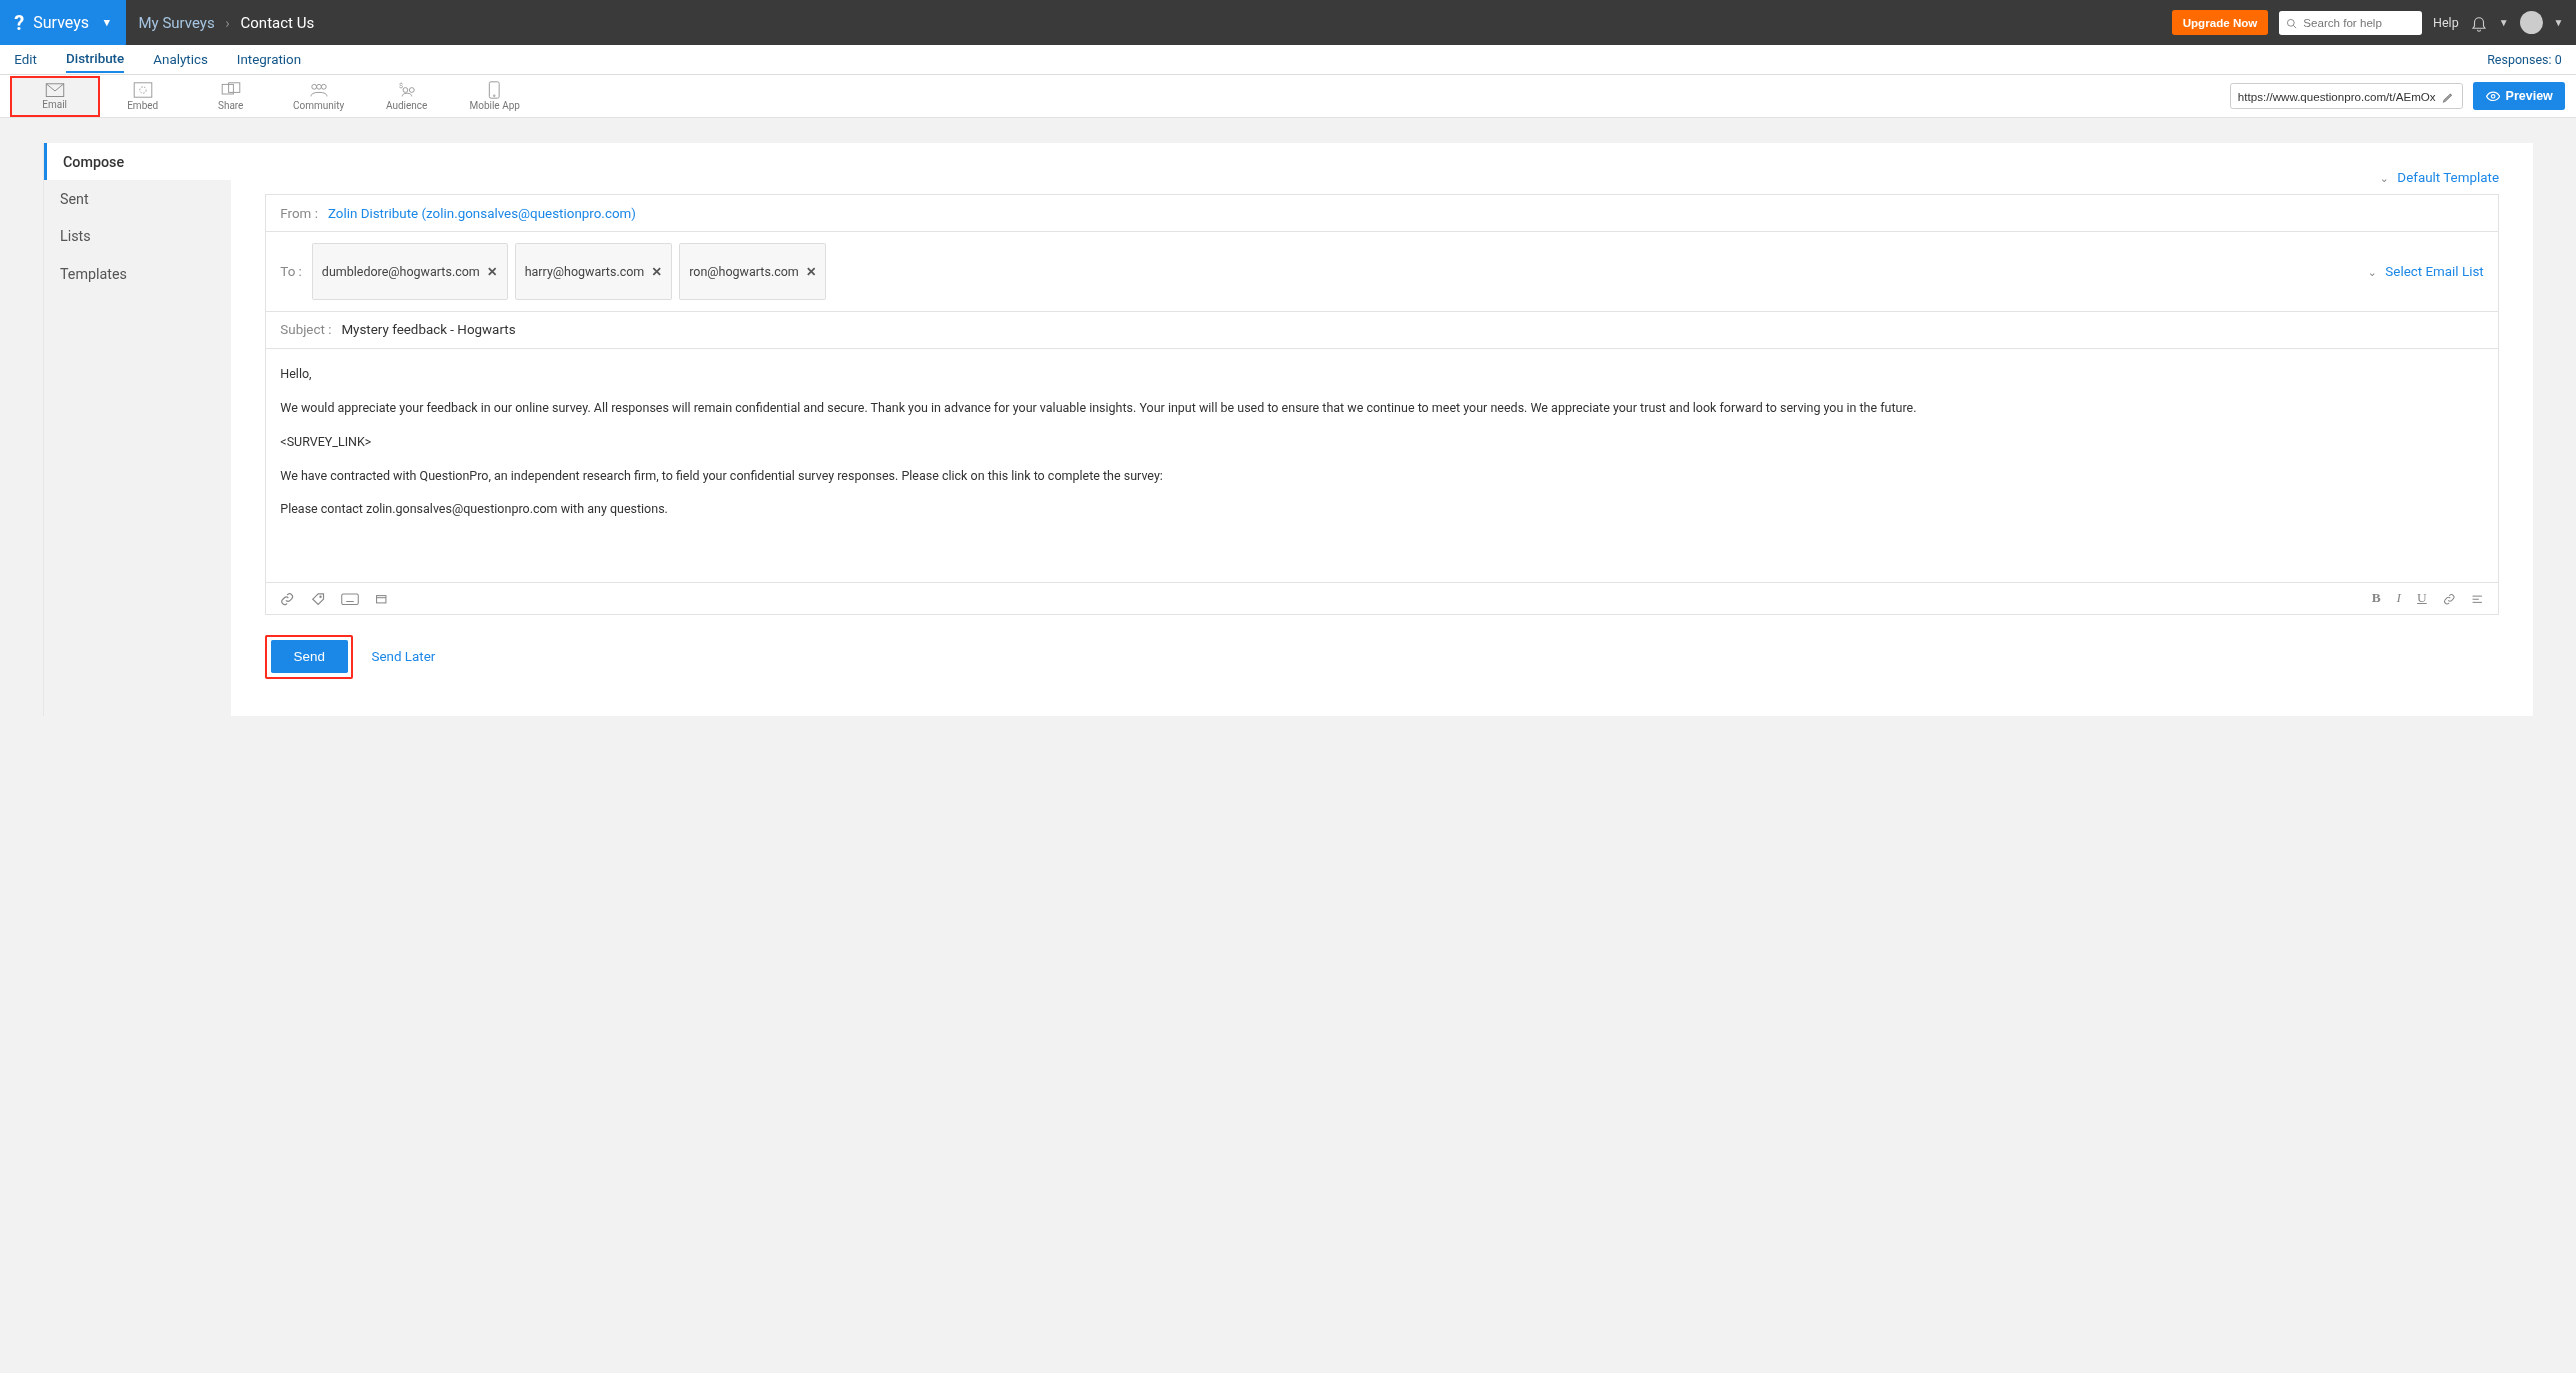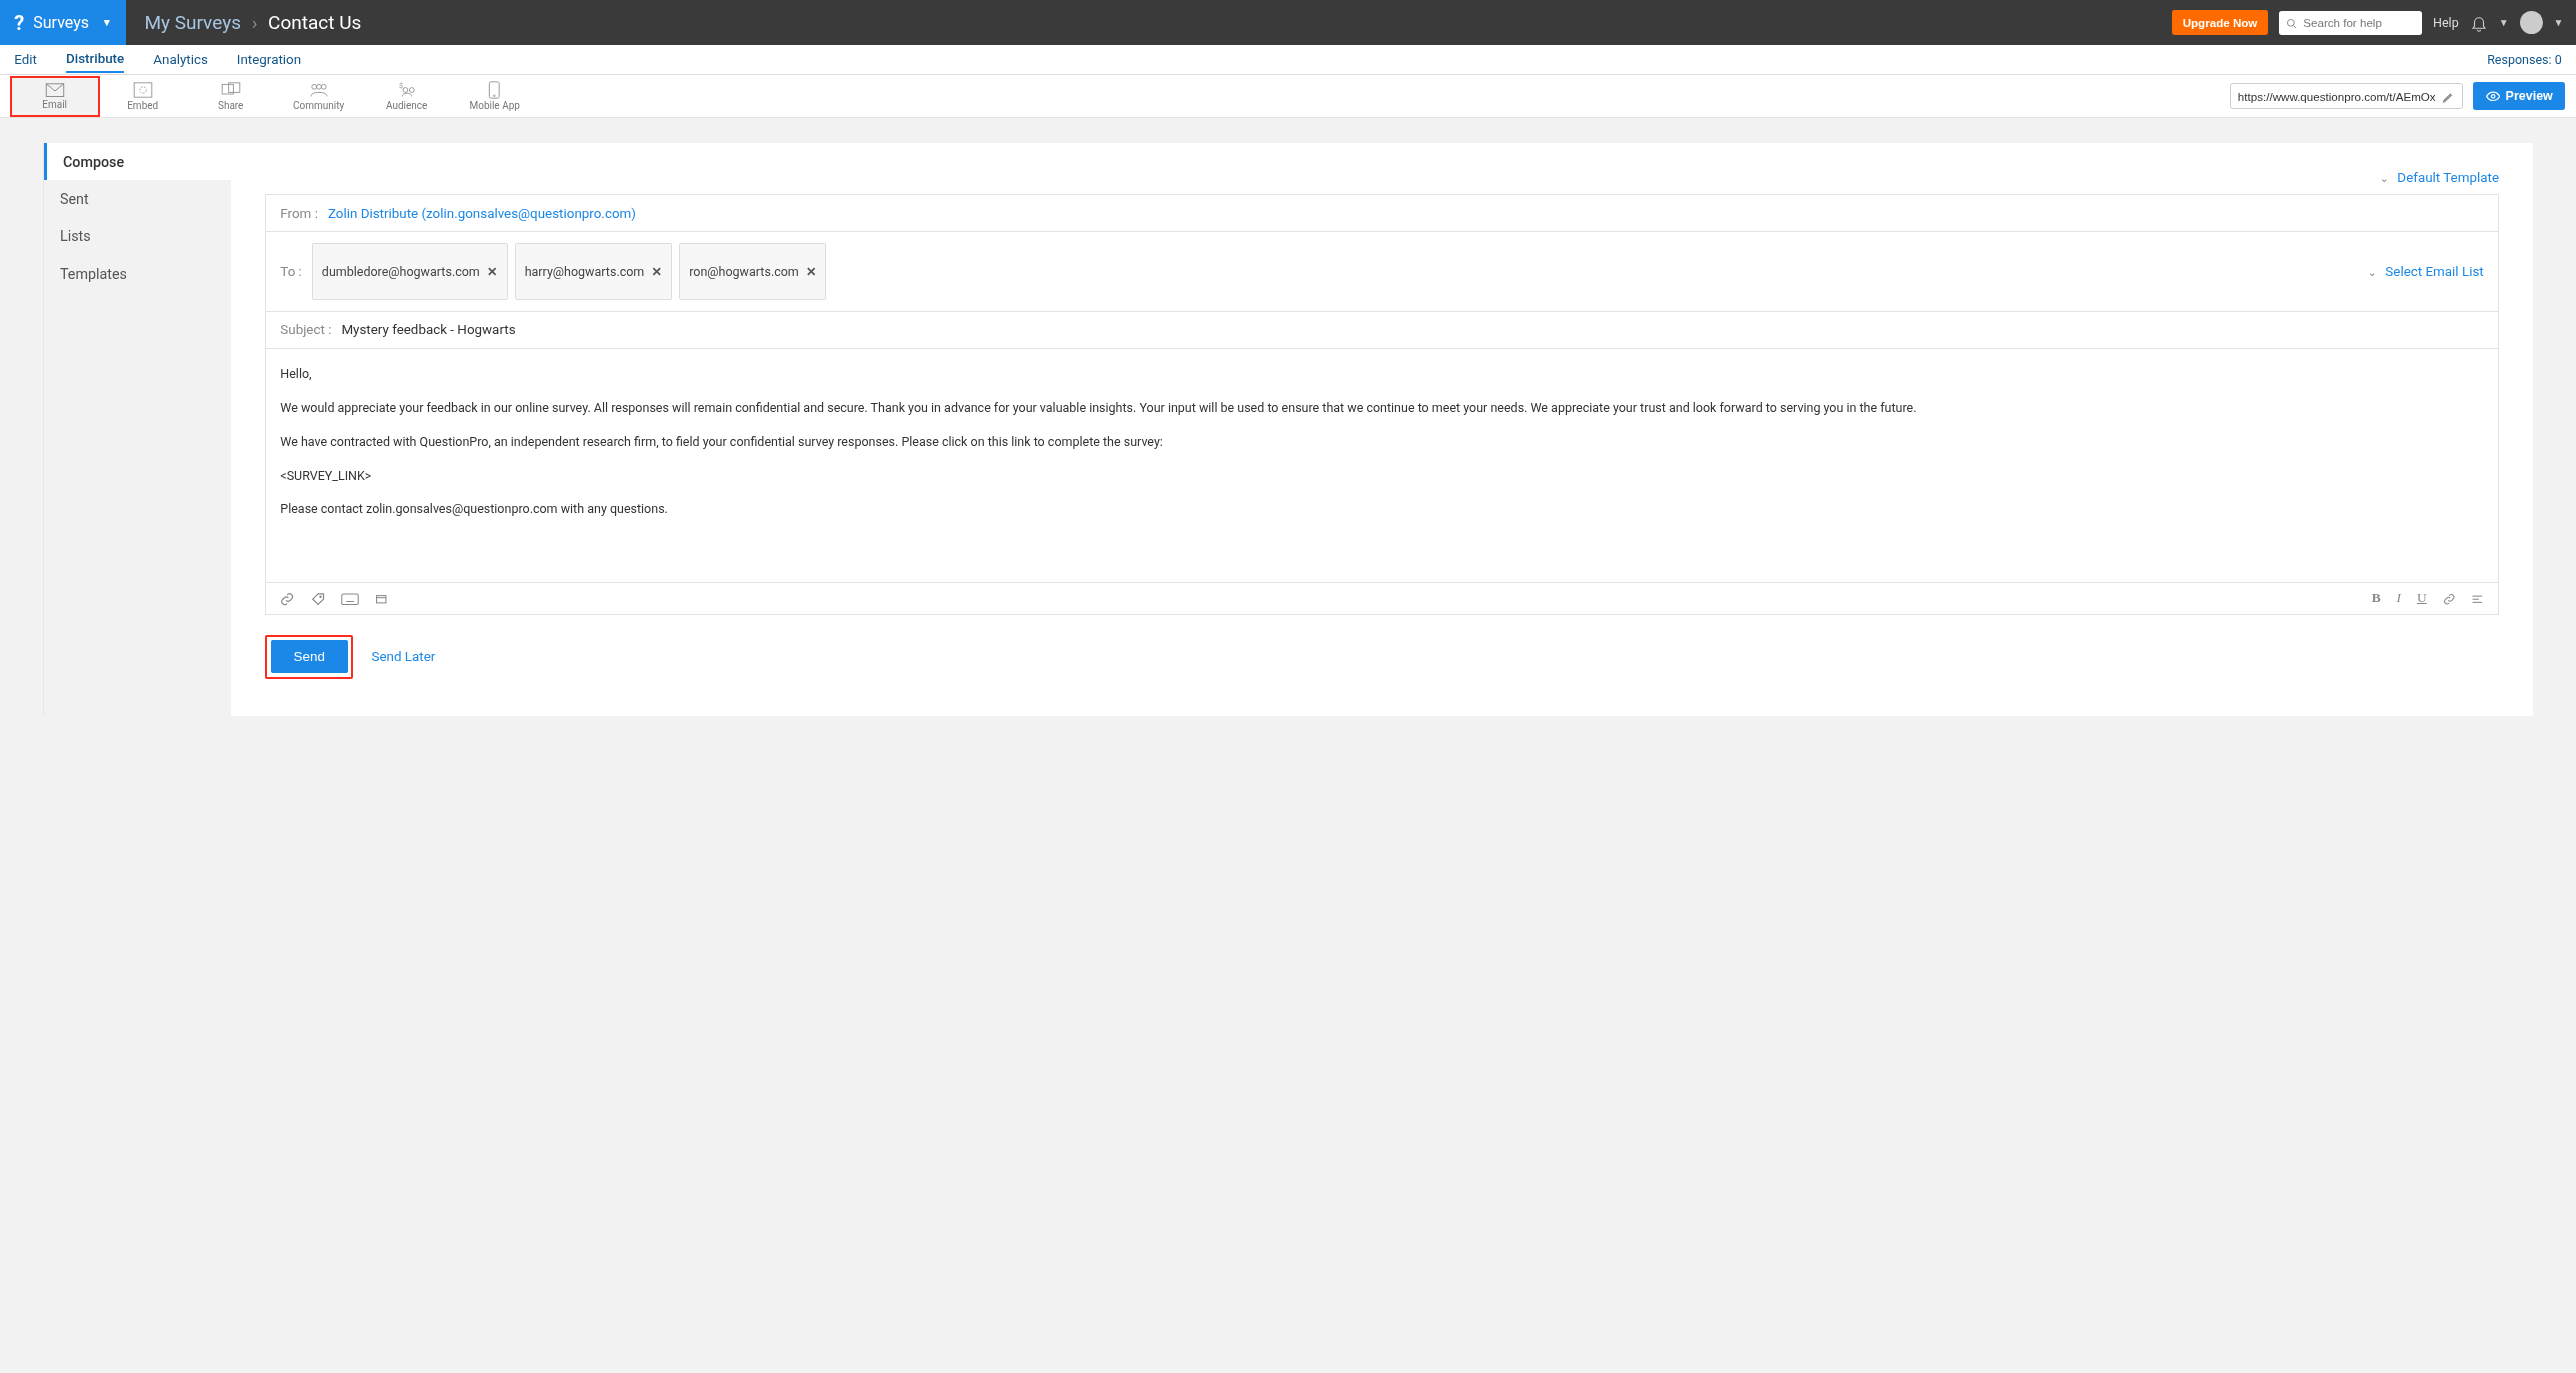--- a/index.html
+++ b/index.html
@@ -3,21 +3,21 @@
 <meta charset="utf-8">
 <style>
 * { box-sizing: border-box; margin: 0; padding: 0; }
 body { font-family: -apple-system, BlinkMacSystemFont, "Segoe UI", Roboto, sans-serif; font-size: 12.5px; background: #f2f2f2; color: #333; }
 
 
 .top-bar { background: #3a3a3a; height: 45px; display: flex; align-items: center; color: #fff; }
 .brand-block { background: #1b87e6; height: 45px; display: flex; align-items: center; padding: 0 14.3px; color: #fff; font-size: 16px; gap: 9px; }
 .brand-logo { font-weight: bold; font-size: 20px; }
 .brand-caret { font-size: 10.7px; margin-left: 3.6px; }
-.breadcrumb { display: flex; align-items: center; padding: 0 18px; gap: 10.7px; font-size: 19px; }
+.breadcrumb { display: flex; align-items: center; padding: 0 12px; gap: 10.7px; font-size: 15px; }
 .breadcrumb .bc-link { color: #a6c5e0; }
 .breadcrumb .bc-sep { color: #888; }
 .breadcrumb .bc-current { color: #fff; }
 .top-right { margin-left: auto; display: flex; align-items: center; gap: 11px; padding-right: 12.5px; }
 .upgrade-btn { background: #ff6b00; color: #fff; border: none; padding: 6.3px 10.7px; border-radius: 2.7px; font-weight: 600; font-size: 11.6px; }
 .search-help { background: #fff; border-radius: 2.7px; padding: 4.5px 7.2px; display: flex; align-items: center; gap: 5.4px; width: 143px; }
 .search-help input { border: none; outline: none; font-size: 11.6px; width: 100%; }
 .help-link { color: #ddd; font-size: 12.5px; }
 .bell-icon, .avatar { color: #ddd; }
 .avatar { width: 23px; height: 23px; border-radius: 50%; background: #ccc; display: inline-block; }
@@ -245,22 +245,22 @@
       </div>
 
       <div class="row">
         <span class="label">Subject :</span>
         <span>Mystery feedback - Hogwarts</span>
       </div>
 
       <div class="body-editor">
         <p>Hello,</p>
         <p>We would appreciate your feedback in our online survey.  All responses will remain confidential and secure.  Thank you in advance for your valuable insights.  Your input will be used to ensure that we continue to meet your needs. We appreciate your trust and look forward to serving you in the future.</p>
+        <p>&lt;SURVEY_LINK&gt;</p>
         <p>We have contracted with QuestionPro, an independent research firm, to field your confidential survey responses.  Please click on this link to complete the survey:</p>
-        <p>&lt;SURVEY_LINK&gt;</p>
         <p>Please contact zolin.gonsalves@questionpro.com with any questions.</p>
       </div>
 
       <div class="editor-toolbar">
         <span>
           <svg width="14.3" height="14.3" viewBox="0 0 24 24" fill="none" stroke="#888" stroke-width="2">
               <path d="M10 14a5 5 0 007 0l3-3a5 5 0 00-7-7l-1 1"></path>
               <path d="M14 10a5 5 0 00-7 0l-3 3a5 5 0 007 7l1-1"></path>
             </svg>
         </span>

